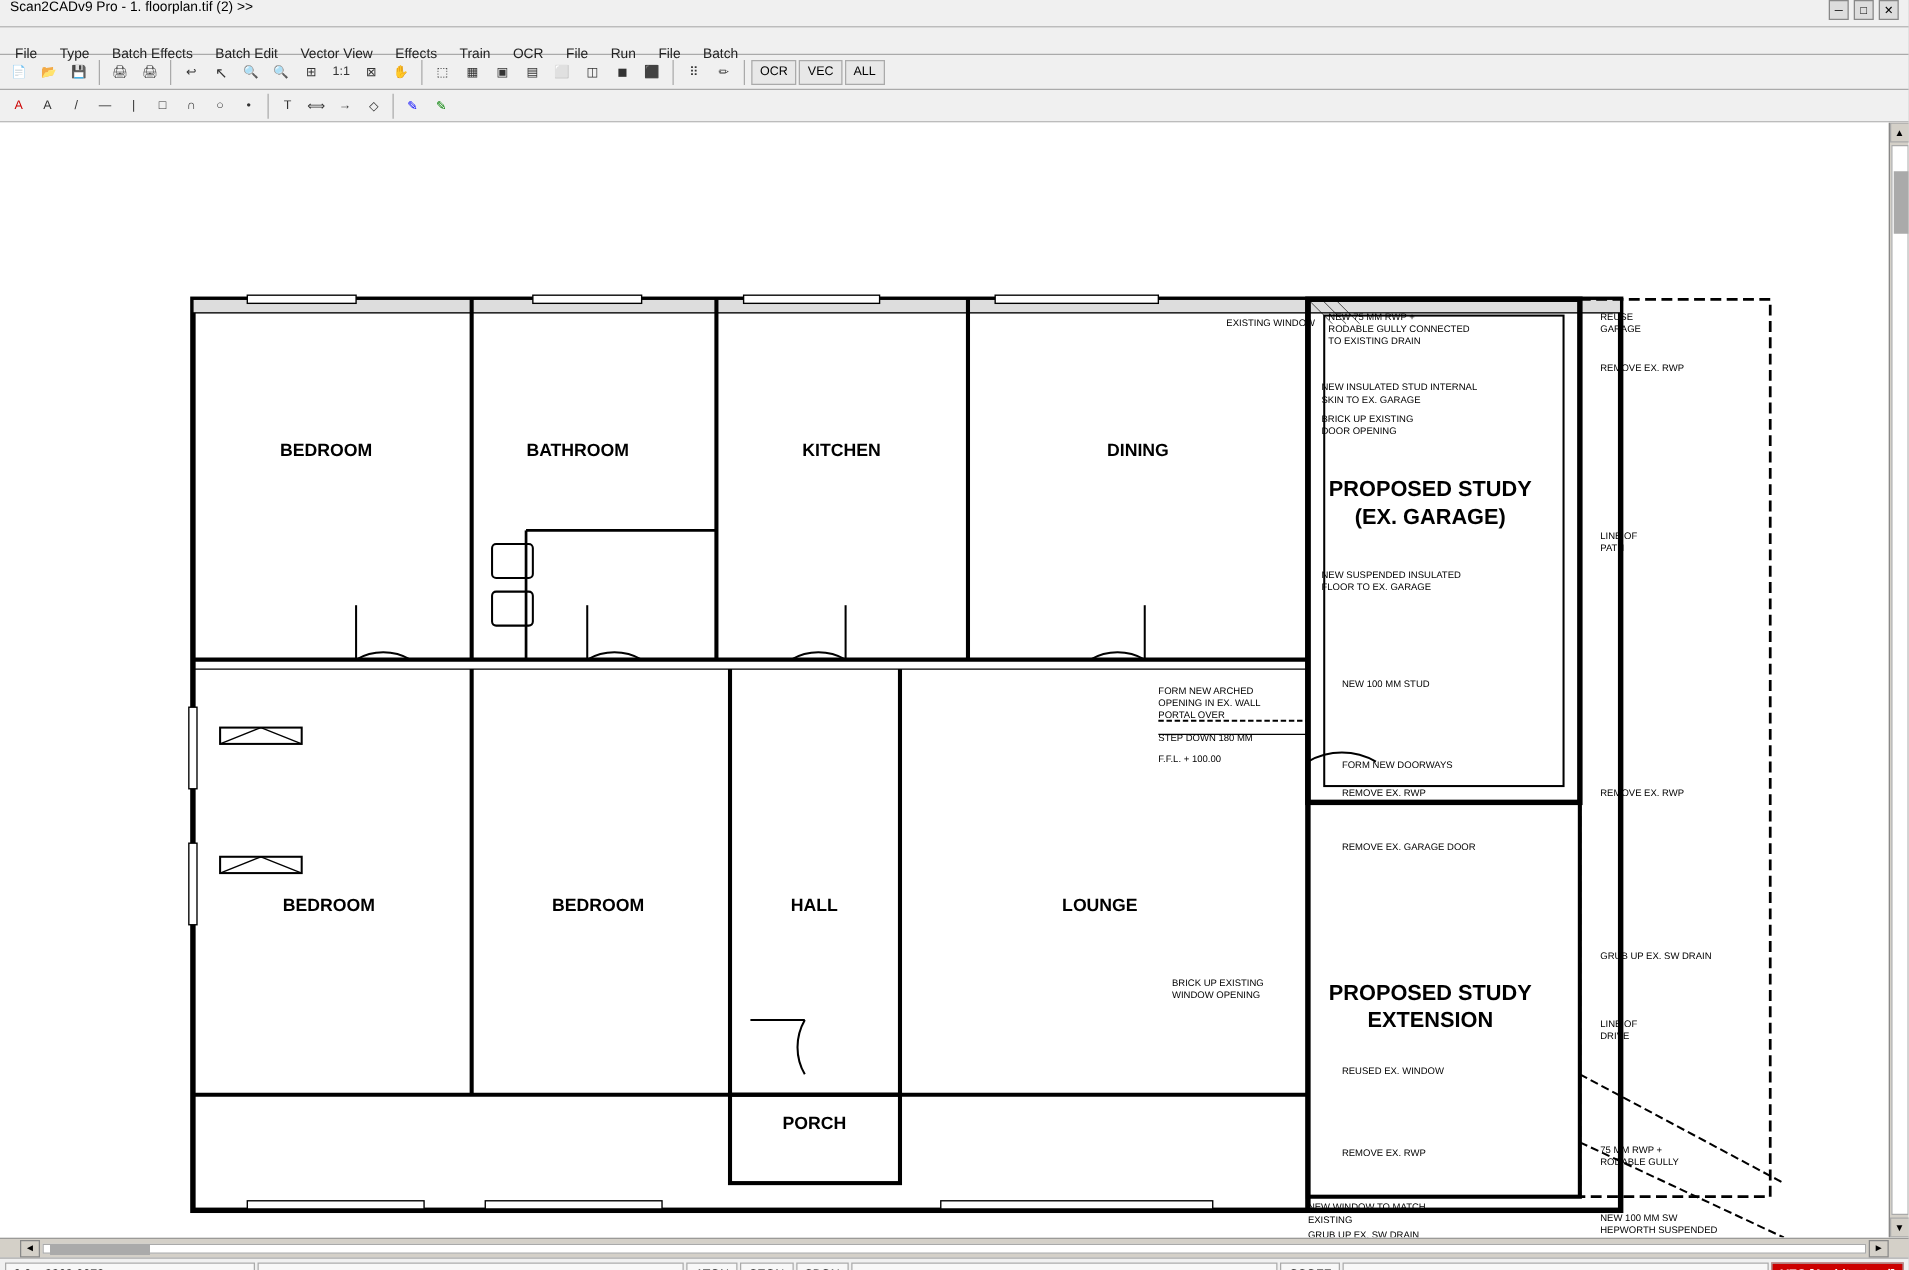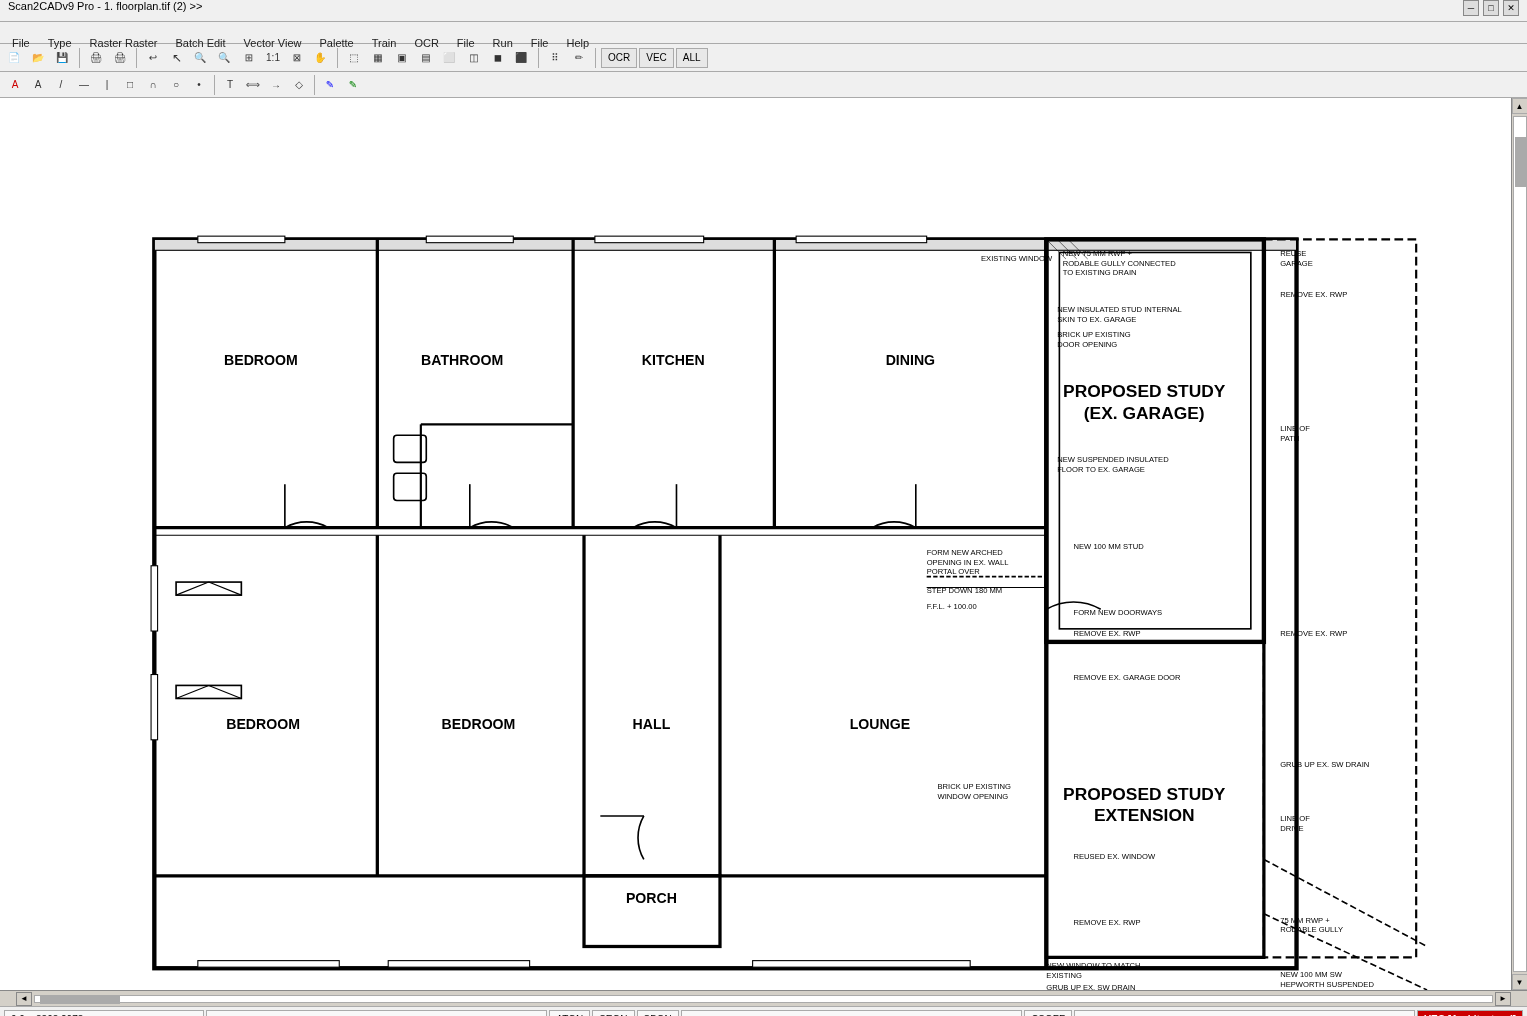--- a/index.html
+++ b/index.html
@@ -214,30 +214,30 @@
   <div id="titlebar-controls">
     <div class="title-btn">─</div>
     <div class="title-btn">□</div>
     <div class="title-btn">✕</div>
   </div>
 </div>
 
 <div id="menubar">
   <span class="menu-item">File</span>
   <span class="menu-item">Type</span>
-  <span class="menu-item">Raster Raster</span>
+  <span class="menu-item">Batch Effects</span>
   <span class="menu-item">Batch Edit</span>
   <span class="menu-item">Vector View</span>
-  <span class="menu-item">Palette</span>
+  <span class="menu-item">Effects</span>
   <span class="menu-item">Train</span>
   <span class="menu-item">OCR</span>
   <span class="menu-item">File</span>
   <span class="menu-item">Run</span>
   <span class="menu-item">File</span>
-  <span class="menu-item">Help</span>
+  <span class="menu-item">Batch</span>
 </div>
 
 <div class="toolbar">
   <div class="tb-btn">📄</div>
   <div class="tb-btn">📂</div>
   <div class="tb-btn">💾</div>
   <div class="tb-sep"></div>
   <div class="tb-btn">🖨</div>
   <div class="tb-btn">🖨</div>
   <div class="tb-sep"></div>

